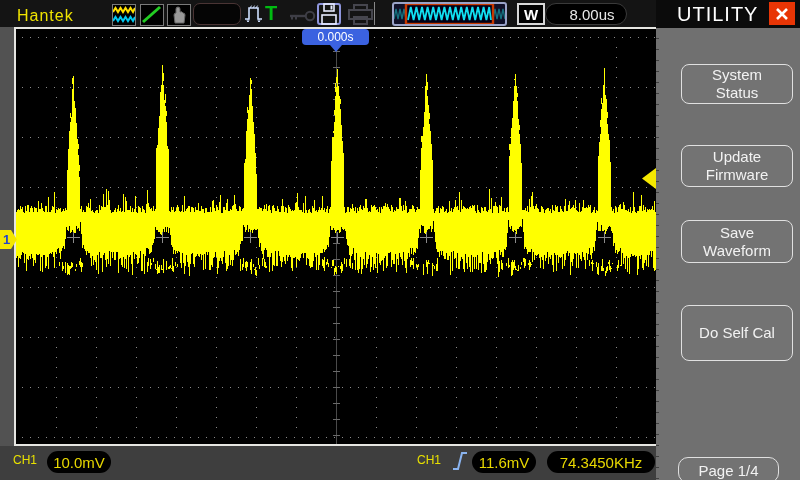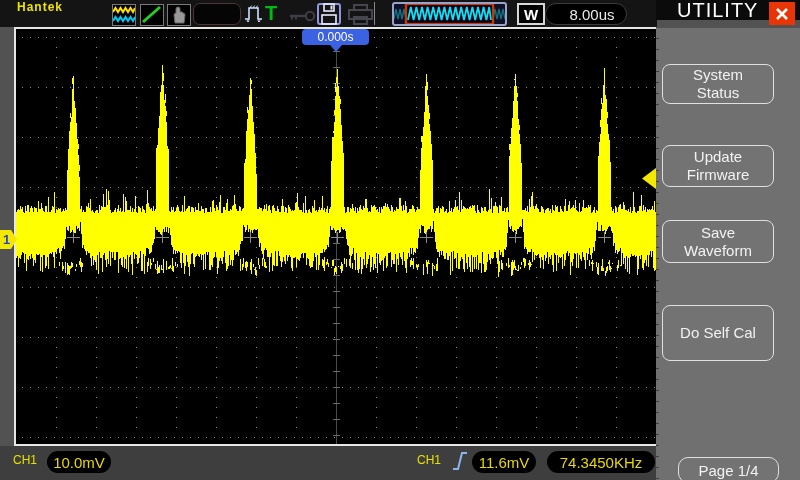--- a/index.html
+++ b/index.html
@@ -1,44 +1,44 @@
 <!DOCTYPE html>
 <html><head>
 <meta charset="utf-8">
 <style>
   html,body{margin:0;padding:0;}
   body{width:800px;height:480px;position:relative;background:#525252;font-family:"Liberation Sans",sans-serif;overflow:hidden;}
   .abs{position:absolute;}
   
   .topbar{left:0;top:0;width:657px;height:27px;background:#141414;}
-  .logo{left:17px;top:0;font-size:12px;font-weight:bold;color:#f0e400;letter-spacing:1px;}
+  .logo{left:17px;top:7px;font-size:16px;font-weight:normal;color:#f0e400;letter-spacing:1px;}
   .iconbox{top:4px;width:24px;height:22px;background:#000;border:1px solid #7a7a7a;box-sizing:border-box;}
   .emptybox{left:193px;top:3px;width:46px;height:20px;border:1px solid #4a3434;border-radius:7px;background:#050505;}
   .tletter{left:265px;top:2px;font-size:20px;font-weight:bold;color:#0b1;}
   .sep{left:374px;top:2px;width:1px;height:23px;background:#888;}
   .recordbox{left:392px;top:2px;width:115px;height:24px;background:#101028;border:2px solid #9aa3c8;border-radius:3px;box-sizing:border-box;}
   .wbox{left:517px;top:3px;width:28px;height:22px;background:#000;border:2px solid #d8d8d8;box-sizing:border-box;color:#fff;font-weight:bold;font-size:15px;display:flex;align-items:center;justify-content:center;}
   .pill{background:#000;border-radius:12px;display:flex;align-items:center;justify-content:center;font-size:15px;}
   .tbpill{left:545px;top:3px;width:82px;height:22px;color:#e8e8e8;border:1px solid #3a3a3a;box-sizing:border-box;padding-left:12px;}
   
-  .menuhdr{left:656px;top:0;width:144px;height:20px;background:#0b0b0b;display:flex;align-items:center;}
+  .menuhdr{left:656px;top:0;width:144px;height:28px;background:#0b0b0b;display:flex;align-items:center;}
   .menutitle{color:#fff;font-size:20px;letter-spacing:1px;margin-left:21px;font-weight:normal;}
   .closebtn{position:absolute;right:5px;top:2px;width:26px;height:23px;background:#e83505;display:flex;align-items:center;justify-content:center;}
   
   .display{left:14px;top:27px;width:642px;height:419px;border:2px solid #e6e6e2;border-right:none;background:#000;box-sizing:border-box;}
   .display svg{position:absolute;left:0;top:0;}
   .timetag{position:absolute;left:286px;top:0px;width:67px;height:16px;background:#3b62e0;border-radius:4px;color:#fff;font-size:12px;display:flex;align-items:center;justify-content:center;}
   .tagarrow{position:absolute;left:314px;top:16px;width:0;height:0;border-left:6px solid transparent;border-right:6px solid transparent;border-top:7px solid #3b62e0;}
   
   .chmarker{left:0;top:230px;width:17px;height:19px;background:#f5e800;clip-path:polygon(0 0,11px 0,17px 50%,11px 100%,0 100%);color:#2244cc;font-weight:bold;font-size:13px;display:flex;align-items:center;padding-left:3px;box-sizing:border-box;}
   .trigarrow{left:642px;top:168px;width:14px;height:21px;background:#f5e800;clip-path:polygon(100% 0,100% 100%,0 50%);}
   
   .sidebar{left:656px;top:28px;width:144px;height:452px;background:#707070;}
   .sidebar .ticks{position:absolute;left:0;top:0;width:3px;height:452px;background:repeating-linear-gradient(to bottom,#707070 0,#707070 10px,#3f3f3f 10px,#3f3f3f 11px);}
-  .sbtn{position:absolute;left:6px;width:112px;background:#737373;border:1px solid #e0e0e0;border-radius:8px;color:#f2f2f2;font-size:15px;display:flex;align-items:center;justify-content:center;text-align:center;box-sizing:border-box;line-height:18px;padding:0 12px;}
+  .sbtn{position:absolute;left:25px;width:112px;background:#737373;border:1px solid #e0e0e0;border-radius:8px;color:#f2f2f2;font-size:15px;display:flex;align-items:center;justify-content:center;text-align:center;box-sizing:border-box;line-height:18px;padding:0 12px;}
   .pagebtn{position:absolute;left:22px;width:101px;height:26px;background:#737373;border:1px solid #e0e0e0;border-radius:10px;color:#f2f2f2;font-size:15px;display:flex;align-items:center;justify-content:center;box-sizing:border-box;margin-top:9px;}
   
   .bottombar{left:0;top:446px;width:656px;height:34px;background:#3e3e3e;}
   .chlabel{color:#e8e000;font-size:12px;top:7px;}
   .bpill{height:22px;top:5px;color:#e8d800;}
 </style>
 </head>
 <body>
 
 <div class="screen">

